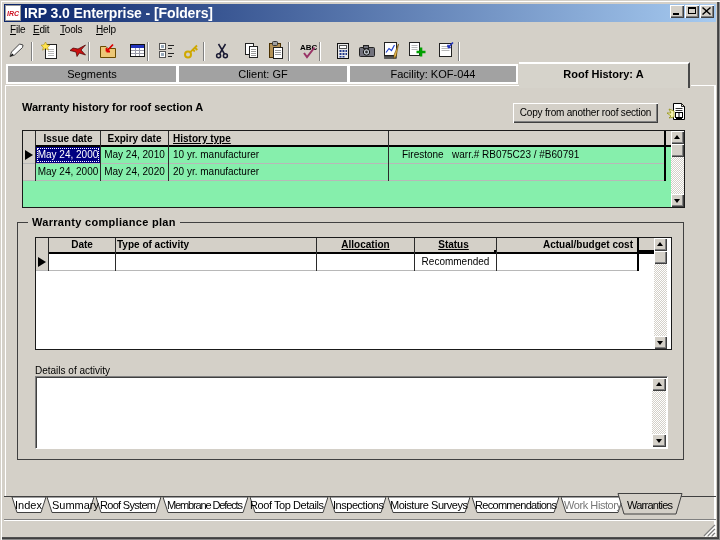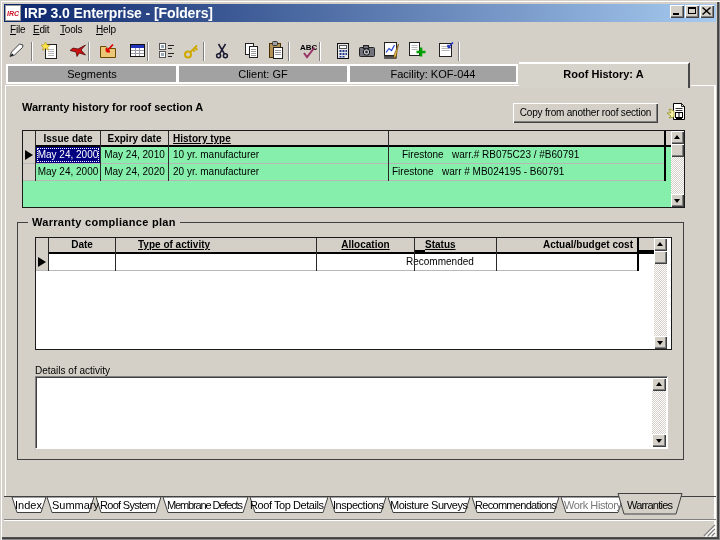--- a/index.html
+++ b/index.html
@@ -234,21 +234,20 @@
   <div class="rowsel" style="left:0;top:33px;width:12px;height:16px;"></div>
 
   <div class="abs" style="left:13px;top:16px;width:64px;height:16px;background:#000080;color:#fff;text-align:center;line-height:15px;outline:1px dotted #fff;outline-offset:-2px;">May 24, 2000</div>
   <div class="abs" style="left:78px;top:16px;width:67px;height:16px;text-align:center;line-height:15px;">May 24, 2010</div>
   <div class="abs" style="left:150px;top:16px;height:16px;line-height:15px;">10 yr. manufacturer</div>
   <div class="abs" style="left:369px;top:16px;height:16px;line-height:15px;margin-left:10px;">Firestone&nbsp;&nbsp; warr.# RB075C23 / #B60791</div>
   <div class="abs" style="left:0px;top:32px;width:641px;height:1px;background:#b8b8b8;"></div>
   <div class="abs" style="left:13px;top:33px;width:64px;height:16px;text-align:center;line-height:15px;">May 24, 2000</div>
   <div class="abs" style="left:78px;top:33px;width:67px;height:16px;text-align:center;line-height:15px;">May 24, 2020</div>
   <div class="abs" style="left:150px;top:33px;height:16px;line-height:15px;">20 yr. manufacturer</div>
-  <div class="abs" style="left:369px;top:33px;height:16px;line-height:15px;">Firestone&nbsp;&nbsp; warr # MB024195 - B60791</div>
   <div class="abs" style="left:0px;top:49px;width:641px;height:1px;background:#b8b8b8;"></div>
 
   <div class="vline" style="left:12px;top:0;height:50px;"></div>
   <div class="vline" style="left:77px;top:0;height:50px;"></div>
   <div class="vline" style="left:145px;top:0;height:50px;"></div>
   <div class="vline" style="left:365px;top:0;height:50px;"></div>
   <div class="vline" style="left:641px;top:0;height:50px;background:#000;width:2px;"></div>
 
   <div class="abs dither" style="left:648px;top:0;width:13px;height:76px;"></div>
   <div class="sb-btn" style="left:648px;top:0;">
@@ -259,30 +258,30 @@
       <div class="arr-dn"></div>
     </div>
 </div>
 
 <div class="abs" style="left:17px;top:222px;width:667px;height:238px;border:1px solid #404040;"></div>
 <div class="abs" style="left:28px;top:216px;background:#d4d0c8;font-weight:bold;padding:0 4px;letter-spacing:0.3px;">Warranty compliance plan</div>
 
 <div class="abs" style="left:35px;top:237px;width:637px;height:113px;border:1px solid #1a1a1a;background:#fff;font-size:10px;">
   <div class="abs" style="left:0;top:0;width:619px;height:14px;background:#d4d0c8;border-bottom:2px solid #000;"></div>
   <div class="hdrcell" style="left:13px;width:66px;text-align:center;height:14px;line-height:14px;">Date</div>
-  <div class="hdrcell" style="left:80px;width:200px;height:14px;line-height:14px;"><span style="margin-left:22px;text-decoration:underline;">Type of activity</span></div>
+  <div class="hdrcell" style="left:80px;width:200px;height:14px;line-height:14px;"><span style="margin-left:1px;">Type of activity</span></div>
   <div class="hdrcell" style="left:281px;width:97px;text-align:center;height:14px;line-height:14px;"><span style="text-decoration:underline;">Allocation</span></div>
-  <div class="hdrcell" style="left:389px;width:81px;height:14px;line-height:14px;"><span style="text-decoration:underline;">Status</span></div>
+  <div class="hdrcell" style="left:377px;width:81px;text-align:center;height:14px;line-height:14px;"><span style="text-decoration:underline;">Status</span></div>
   <div class="hdrcell" style="left:461px;width:140px;text-align:right;height:14px;line-height:14px;"><span style="margin-right:4px;">Actual/budget cost</span></div>
   <div class="abs" style="left:0;top:14px;width:619px;height:2px;background:#000;"></div>
   <div class="rowsel" style="left:0;top:0;width:12px;height:16px;"></div>
   <div class="rowsel" style="left:0;top:16px;width:12px;height:16px;">
       <div class="tri" style="left:2px;top:3px;"></div>
     </div>
-  <div class="abs" style="left:370px;top:16px;width:81px;height:16px;line-height:15px;">Recommended</div>
+  <div class="abs" style="left:379px;top:16px;width:81px;height:16px;text-align:center;line-height:15px;">Recommended</div>
   <div class="abs" style="left:0px;top:32px;width:601px;height:1px;background:#b8b8b8;"></div>
   <div class="vline" style="left:12px;top:0;height:33px;"></div>
   <div class="vline" style="left:79px;top:0;height:33px;"></div>
   <div class="vline" style="left:280px;top:0;height:33px;"></div>
   <div class="vline" style="left:378px;top:0;height:33px;"></div>
   <div class="vline" style="left:460px;top:0;height:33px;"></div>
   <div class="vline" style="left:601px;top:0;height:33px;background:#000;width:2px;"></div>
 
   <div class="abs dither" style="left:618px;top:0;width:13px;height:111px;"></div>
   <div class="sb-btn" style="left:618px;top:0;">

